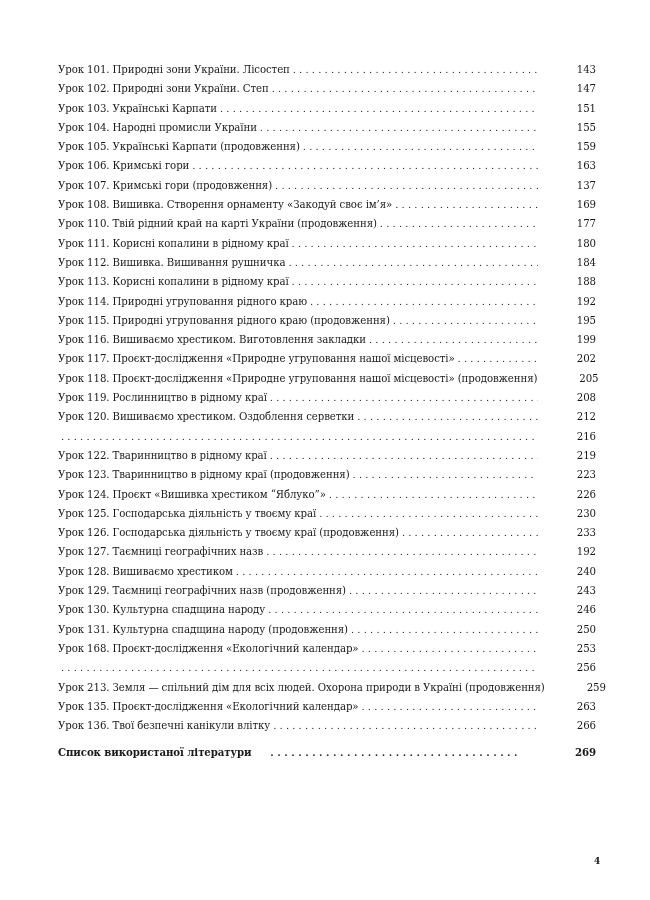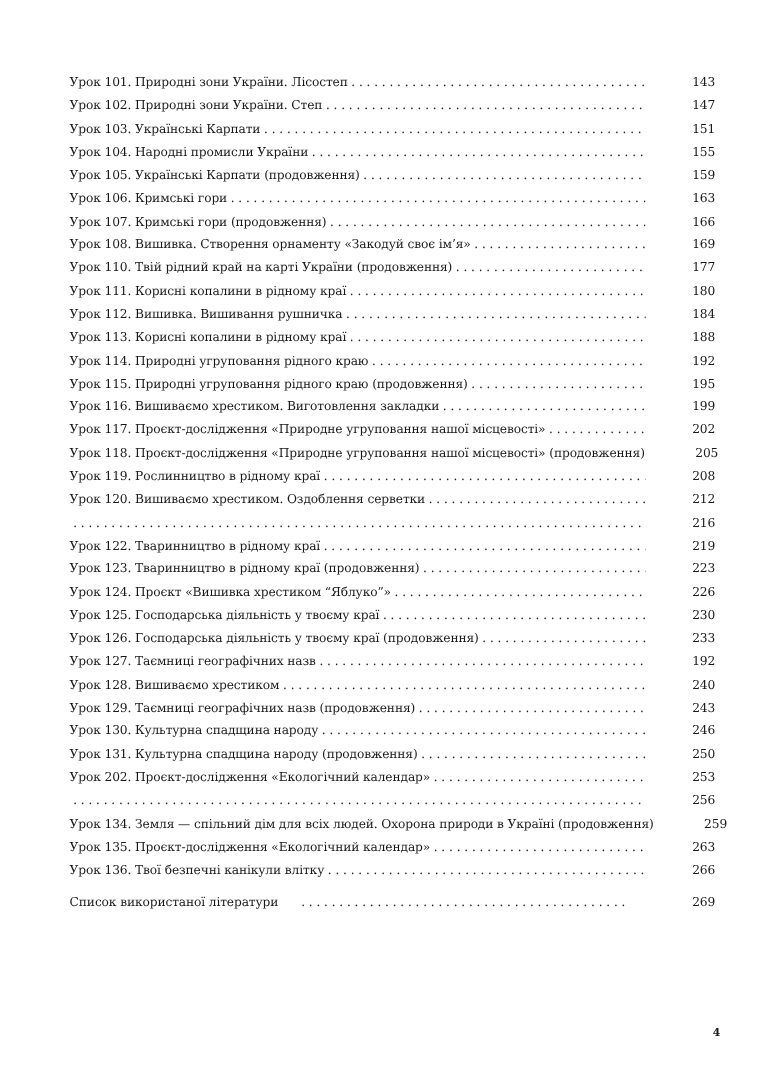--- a/index.html
+++ b/index.html
@@ -16,21 +16,21 @@
   .row .title { flex: 0 0 auto; }
   .row .dots {
     flex: 1 1 auto; overflow: hidden; margin: 0 3px;
     color: #222; letter-spacing: 3.2px; font-size: 10px;
   }
   .row .dots::before {
     content: ". . . . . . . . . . . . . . . . . . . . . . . . . . . . . . . . . . . . . . . . . . . . . . . . . . . . . . . . . . . . . . . . . . . . . . . . . . . . . . . . . . . . . . .";
     letter-spacing: 0;
   }
   .row .page { flex: 0 0 auto; text-align: right; margin-left: 36px; }
-  .row.bold { font-weight: normal; margin-top: 8px; gap: 16px; }
+  .row.bold { font-weight: bold; margin-top: 8px; gap: 16px; }
   .page-number {
     position: absolute; left: 594px; top: 856px; font-size: 9px; font-weight: bold;
     font-family: "DejaVu Serif", serif;
   }
 </style>
 </head>
 <body>
 
 <div class="toc" id="toc">
     <div class="row">
@@ -59,21 +59,21 @@
       <span class="page">159</span>
     </div>
     <div class="row">
       <span class="title">Урок 106. Кримські гори</span>
       <span class="dots"></span>
       <span class="page">163</span>
     </div>
     <div class="row">
       <span class="title">Урок 107. Кримські гори (продовження)</span>
       <span class="dots"></span>
-      <span class="page">166</span>
+      <span class="page">137</span>
     </div>
     <div class="row">
       <span class="title">Урок 108. Вишивка. Створення орнаменту «Закодуй своє ім’я»</span>
       <span class="dots"></span>
       <span class="page">169</span>
     </div>
     <div class="row">
       <span class="title">Урок 110. Твій рідний край на карті України (продовження)</span>
       <span class="dots"></span>
       <span class="page">177</span>
@@ -176,30 +176,30 @@
       <span class="title">Урок 130. Культурна спадщина народу</span>
       <span class="dots"></span>
       <span class="page">246</span>
     </div>
     <div class="row">
       <span class="title">Урок 131. Культурна спадщина народу (продовження)</span>
       <span class="dots"></span>
       <span class="page">250</span>
     </div>
     <div class="row">
-      <span class="title">Урок 202. Проєкт-дослідження «Екологічний календар»</span>
+      <span class="title">Урок 168. Проєкт-дослідження «Екологічний календар»</span>
       <span class="dots"></span>
       <span class="page">253</span>
     </div>
     <div class="row">
       <span class="dots"></span>
       <span class="page">256</span>
     </div>
     <div class="row">
-      <span class="title">Урок 134. Земля — спільний дім для всіх людей. Охорона природи в Україні (продовження)</span>
+      <span class="title">Урок 213. Земля — спільний дім для всіх людей. Охорона природи в Україні (продовження)</span>
       <span class="dots"></span>
       <span class="page">259</span>
     </div>
     <div class="row">
       <span class="title">Урок 135. Проєкт-дослідження «Екологічний календар»</span>
       <span class="dots"></span>
       <span class="page">263</span>
     </div>
     <div class="row">
       <span class="title">Урок 136. Твої безпечні канікули влітку</span>

